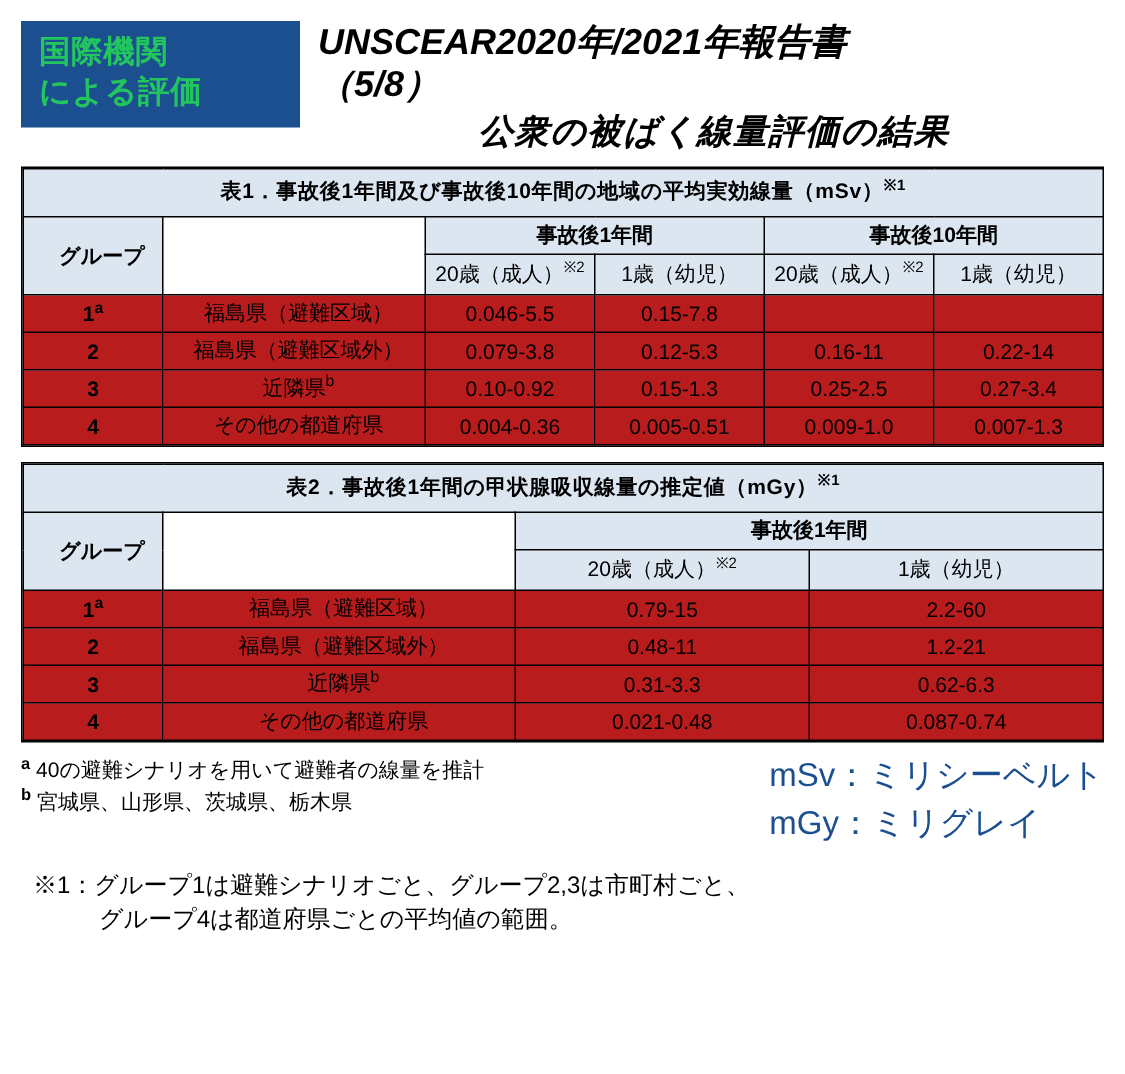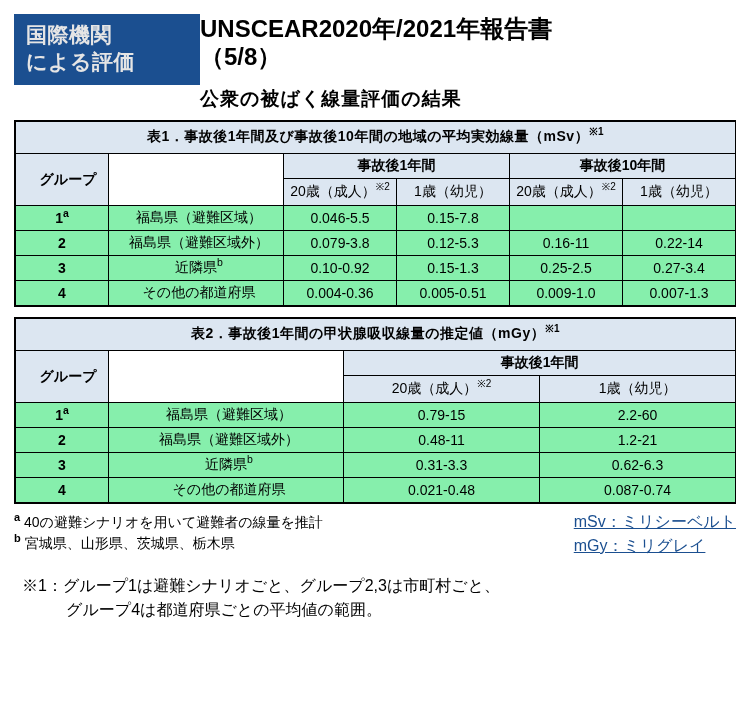--- a/index.html
+++ b/index.html
@@ -22,68 +22,71 @@
   }
 
   
   .header {
     display: flex;
     align-items: flex-start;
     padding: 14px 10px 0 14px;
   }
   .badge {
     background: #1b4f90;
-    color: #e5e5e5;
+    color: #22c55e;
     font-weight: bold;
     font-size: 21px;
     line-height: 1.28;
     letter-spacing: 0.5px;
     padding: 8px 10px 9px 12px;
     width: 186px;
     box-sizing: border-box;
     flex: 0 0 auto;
   }
   .badge div { white-space: nowrap; }
   .title-wrap {
     flex: 1 1 auto;
+    padding-left: 12px;
     padding-top: 1px;
+    font-style: italic;
   }
   .title-1 {
     font-size: 24px;
     font-weight: bold;
     line-height: 1.18;
     letter-spacing: 0px;
   }
   .title-2 {
-    font-size: 19px;
+    font-size: 23px;
     font-weight: bold;
     line-height: 1.2;
-    margin-top: 16px;
+    margin-top: 2px;
     letter-spacing: 1px;
+    text-align: center;
   }
 
   
   .tbl-block {
     margin: 10px 14px 0 14px;
     border: 1px solid #000000;
     box-sizing: border-box;
   }
   table.data {
     border-collapse: collapse;
     width: 100%;
     table-layout: fixed;
     padding-left: 37px;
   }
   table.data th, table.data td {
     border: 1px solid #000000;
     font-size: 14px;
     padding: 3px 4px;
     text-align: center;
     vertical-align: middle;
-    background: #86efac;
+    background: #b91c1c;
   }
   .caption-cell {
     background: #dce6f1 !important;
     font-weight: bold;
     font-size: 15px;
     padding: 6px 4px 7px 4px !important;
     letter-spacing: 0.5px;
   }
   .grp-head {
     background: #dce6f1 !important;
@@ -141,27 +144,26 @@
     font-size: 11px;
     vertical-align: super;
     line-height: 0;
     font-weight: bold;
   }
   .units {
     position: absolute;
     right: 0;
     top: -2px;
     text-align: left;
-    font-size: 16px;
+    font-size: 22px;
     line-height: 1.45;
     color: #1b4f90;
-    text-decoration: underline;
   }
   .notes {
-    margin: 10px 14px 0 22px;
+    margin: 24px 14px 0 22px;
   }
   .note-line {
     font-size: 16px;
     line-height: 1.45;
     white-space: nowrap;
   }
   .note-indent { padding-left: 44px; }
 </style>
 </head>
 <body>

